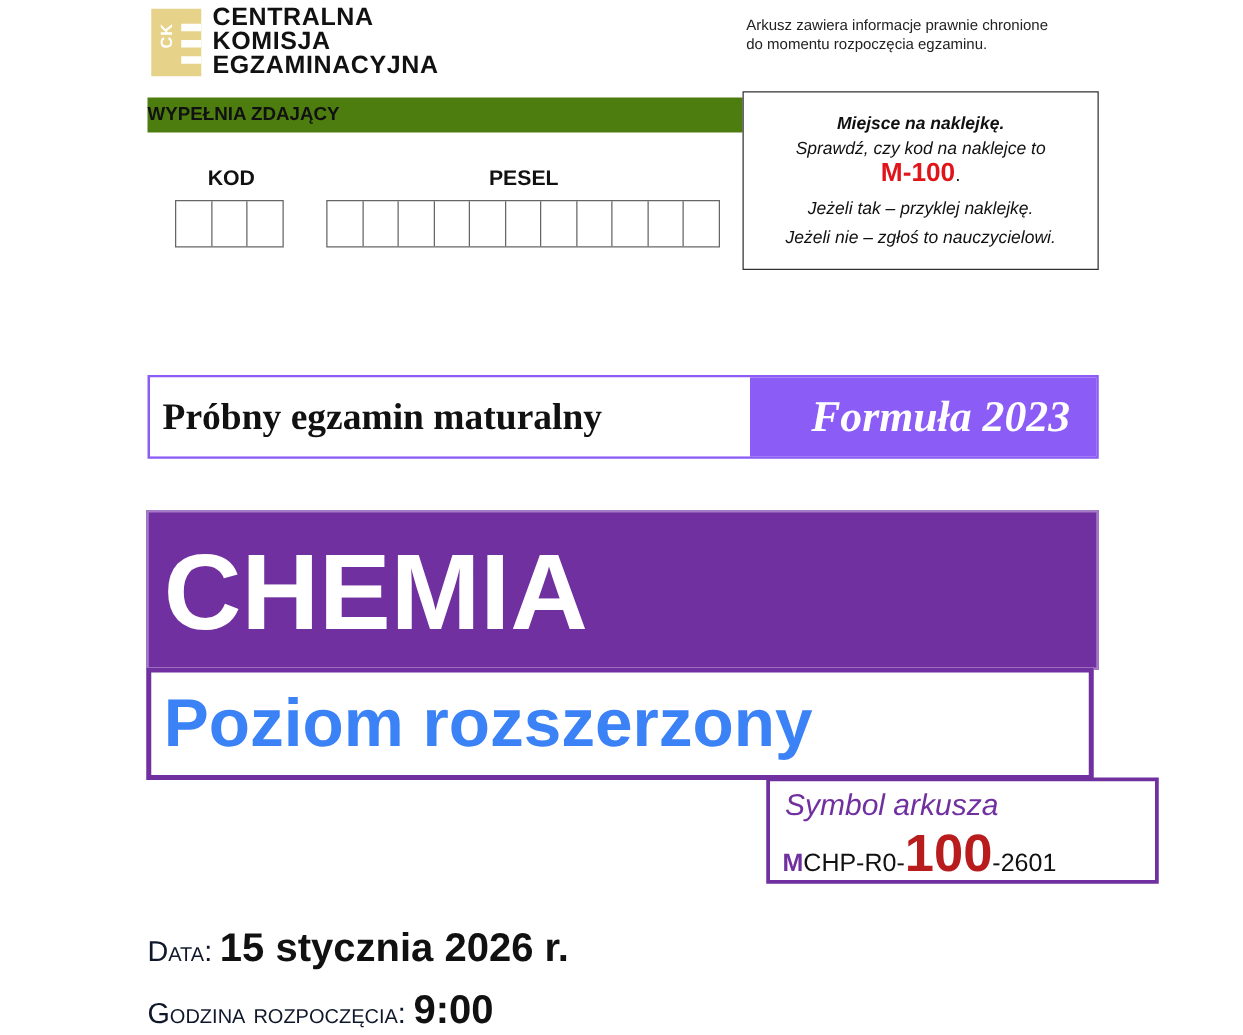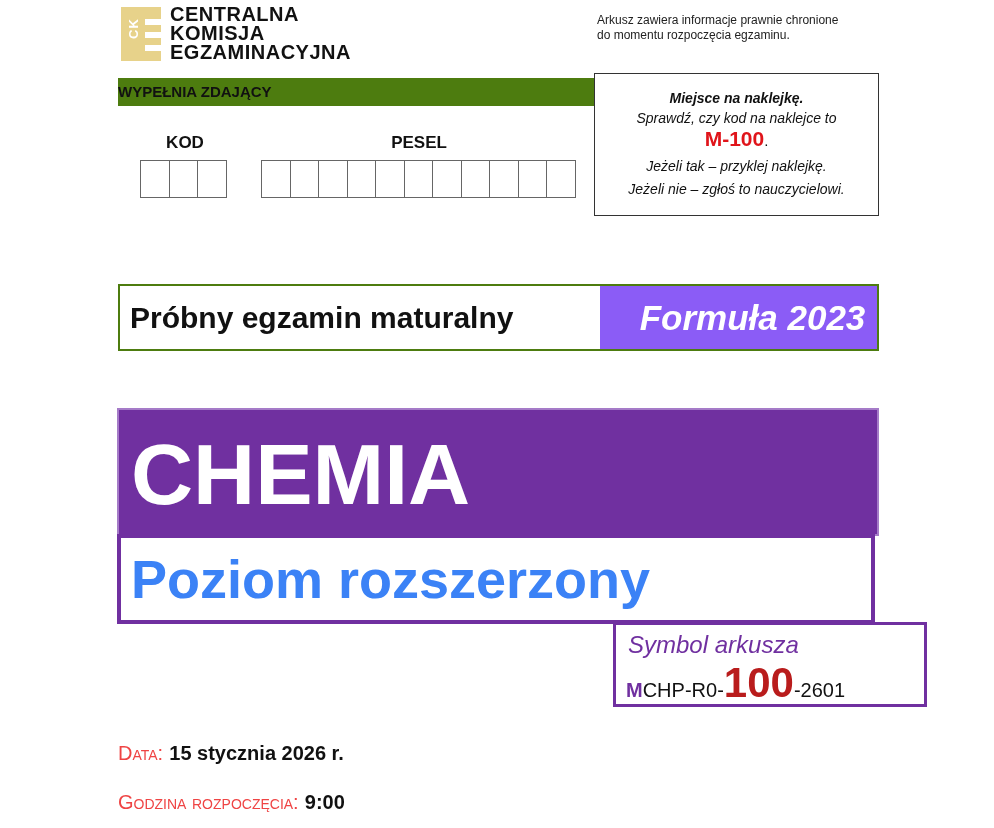--- a/index.html
+++ b/index.html
@@ -35,42 +35,42 @@
   
   .sticker { left: 594px; top: 73px; width: 285px; height: 143px; border: 1.5px solid #333; box-sizing: border-box;
     text-align: center; font-style: italic; font-size: 14px; color: #111; }
   .sticker .t1 { margin-top: 16px; font-weight: bold; }
   .sticker .t2 { margin-top: 4px; }
   .sticker .code { margin-top: 1px; font-style: normal; font-weight: bold; font-size: 21px; color: #e0141a; line-height: 24px; }
   .sticker .code .dot { color: #111; font-weight: normal; font-size: 15px; }
   .sticker .t3 { margin-top: 4px; line-height: 19px; }
 
   
-  .banner { left: 118px; top: 284px; width: 761px; height: 67px; border: 2px solid #4d7c0f; box-sizing: border-box; display: flex; }
+  .banner { left: 118px; top: 300px; width: 761px; height: 67px; border: 2px solid #8b5cf6; box-sizing: border-box; display: flex; font-family: Liberation Serif, serif; }
   .banner .left { width: 470px; background: #fff; display: flex; align-items: center; padding-left: 10px;
     font-size: 30px; font-weight: bold; color: #111; white-space: nowrap; }
   .banner .right { flex: 1; background: #8b5cf6; color: #fff; font-style: italic; font-weight: bold; font-size: 35px;
     display: flex; align-items: center; justify-content: center; white-space: nowrap; padding-left: 28px; }
 
   
   .subject { left: 117px; top: 408px; width: 762px; height: 128px; background: #7030a0; border: 2px solid #a57bc8; box-sizing: border-box; }
   .subject span { position: absolute; left: 12px; top: 14px; font-size: 86px; font-weight: bold; color: #fff; line-height: 100px; }
   .level { left: 117px; top: 534px; width: 758px; height: 90px; background: #fff; border: 4px solid #7030a0; box-sizing: border-box; }
   .level span { position: absolute; left: 10px; top: 8px; font-size: 54px; font-weight: bold; color: #3b82f6; line-height: 66px; white-space: nowrap; }
 
   .symbol { left: 613px; top: 622px; width: 314px; height: 85px; border: 3px solid #7030a0; border-top-width: 3px; box-sizing: border-box; }
   .symbol .lbl { position: absolute; left: 12px; top: 6px; font-size: 24px; font-style: italic; color: #7030a0; white-space: nowrap; }
   .symbol .code { position: absolute; left: 10px; top: 40px; font-size: 20px; color: #111; white-space: nowrap; line-height: 36px; }
   .symbol .code .m { color: #7030a0; font-weight: bold; }
   .symbol .code .num { color: #b91c1c; font-weight: bold; font-size: 42px; }
 
   .date-line { left: 118px; top: 740px; font-size: 22px; white-space: nowrap; }
   .time-line { left: 118px; top: 789px; font-size: 22px; white-space: nowrap; }
-  .sc { font-variant: small-caps; font-size: 20px; color: #ef4444; }
-  .val { font-weight: bold; font-size: 20px; color: #111; }
+  .sc { font-variant: small-caps; font-size: 23px; color: #0f172a; }
+  .val { font-weight: bold; font-size: 32px; color: #111; }
 </style>
 </head>
 <body>
 
 <div class="abs logo-mark">
   <span class="ck">CK</span>
   <div class="e">
     <i style="top:12px"></i>
       <i style="top:25px"></i>
       <i style="top:38px"></i>

